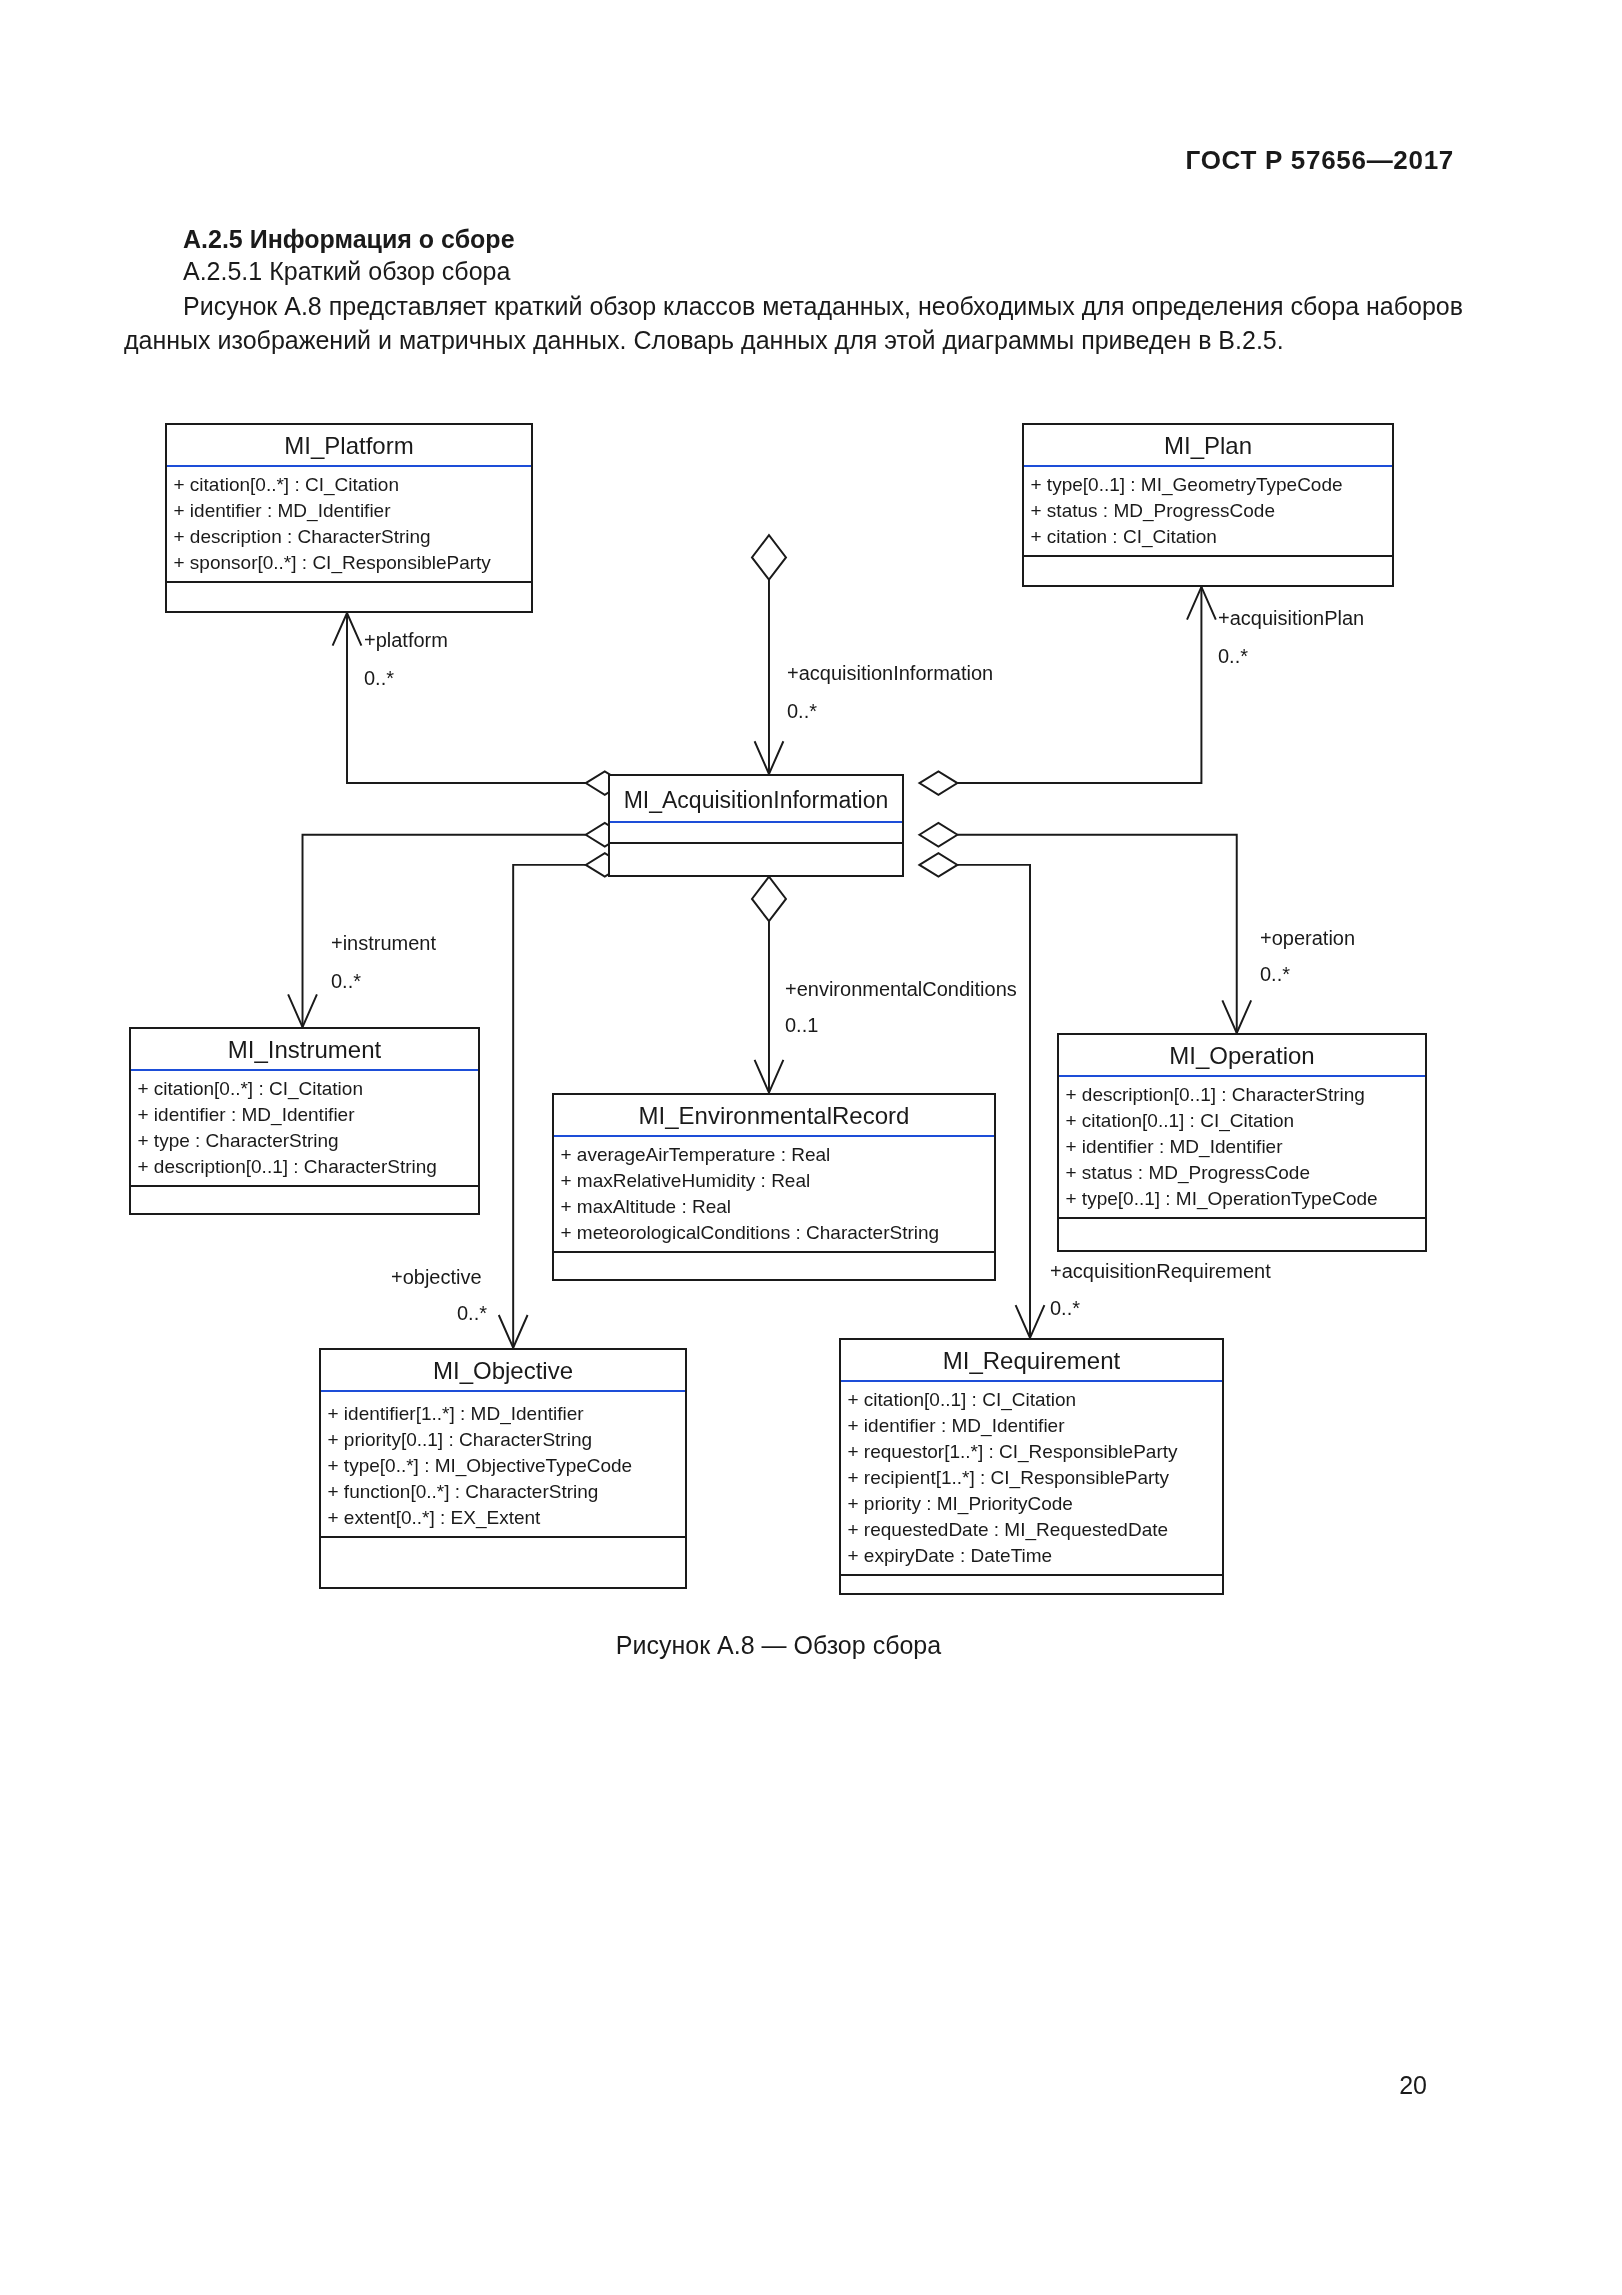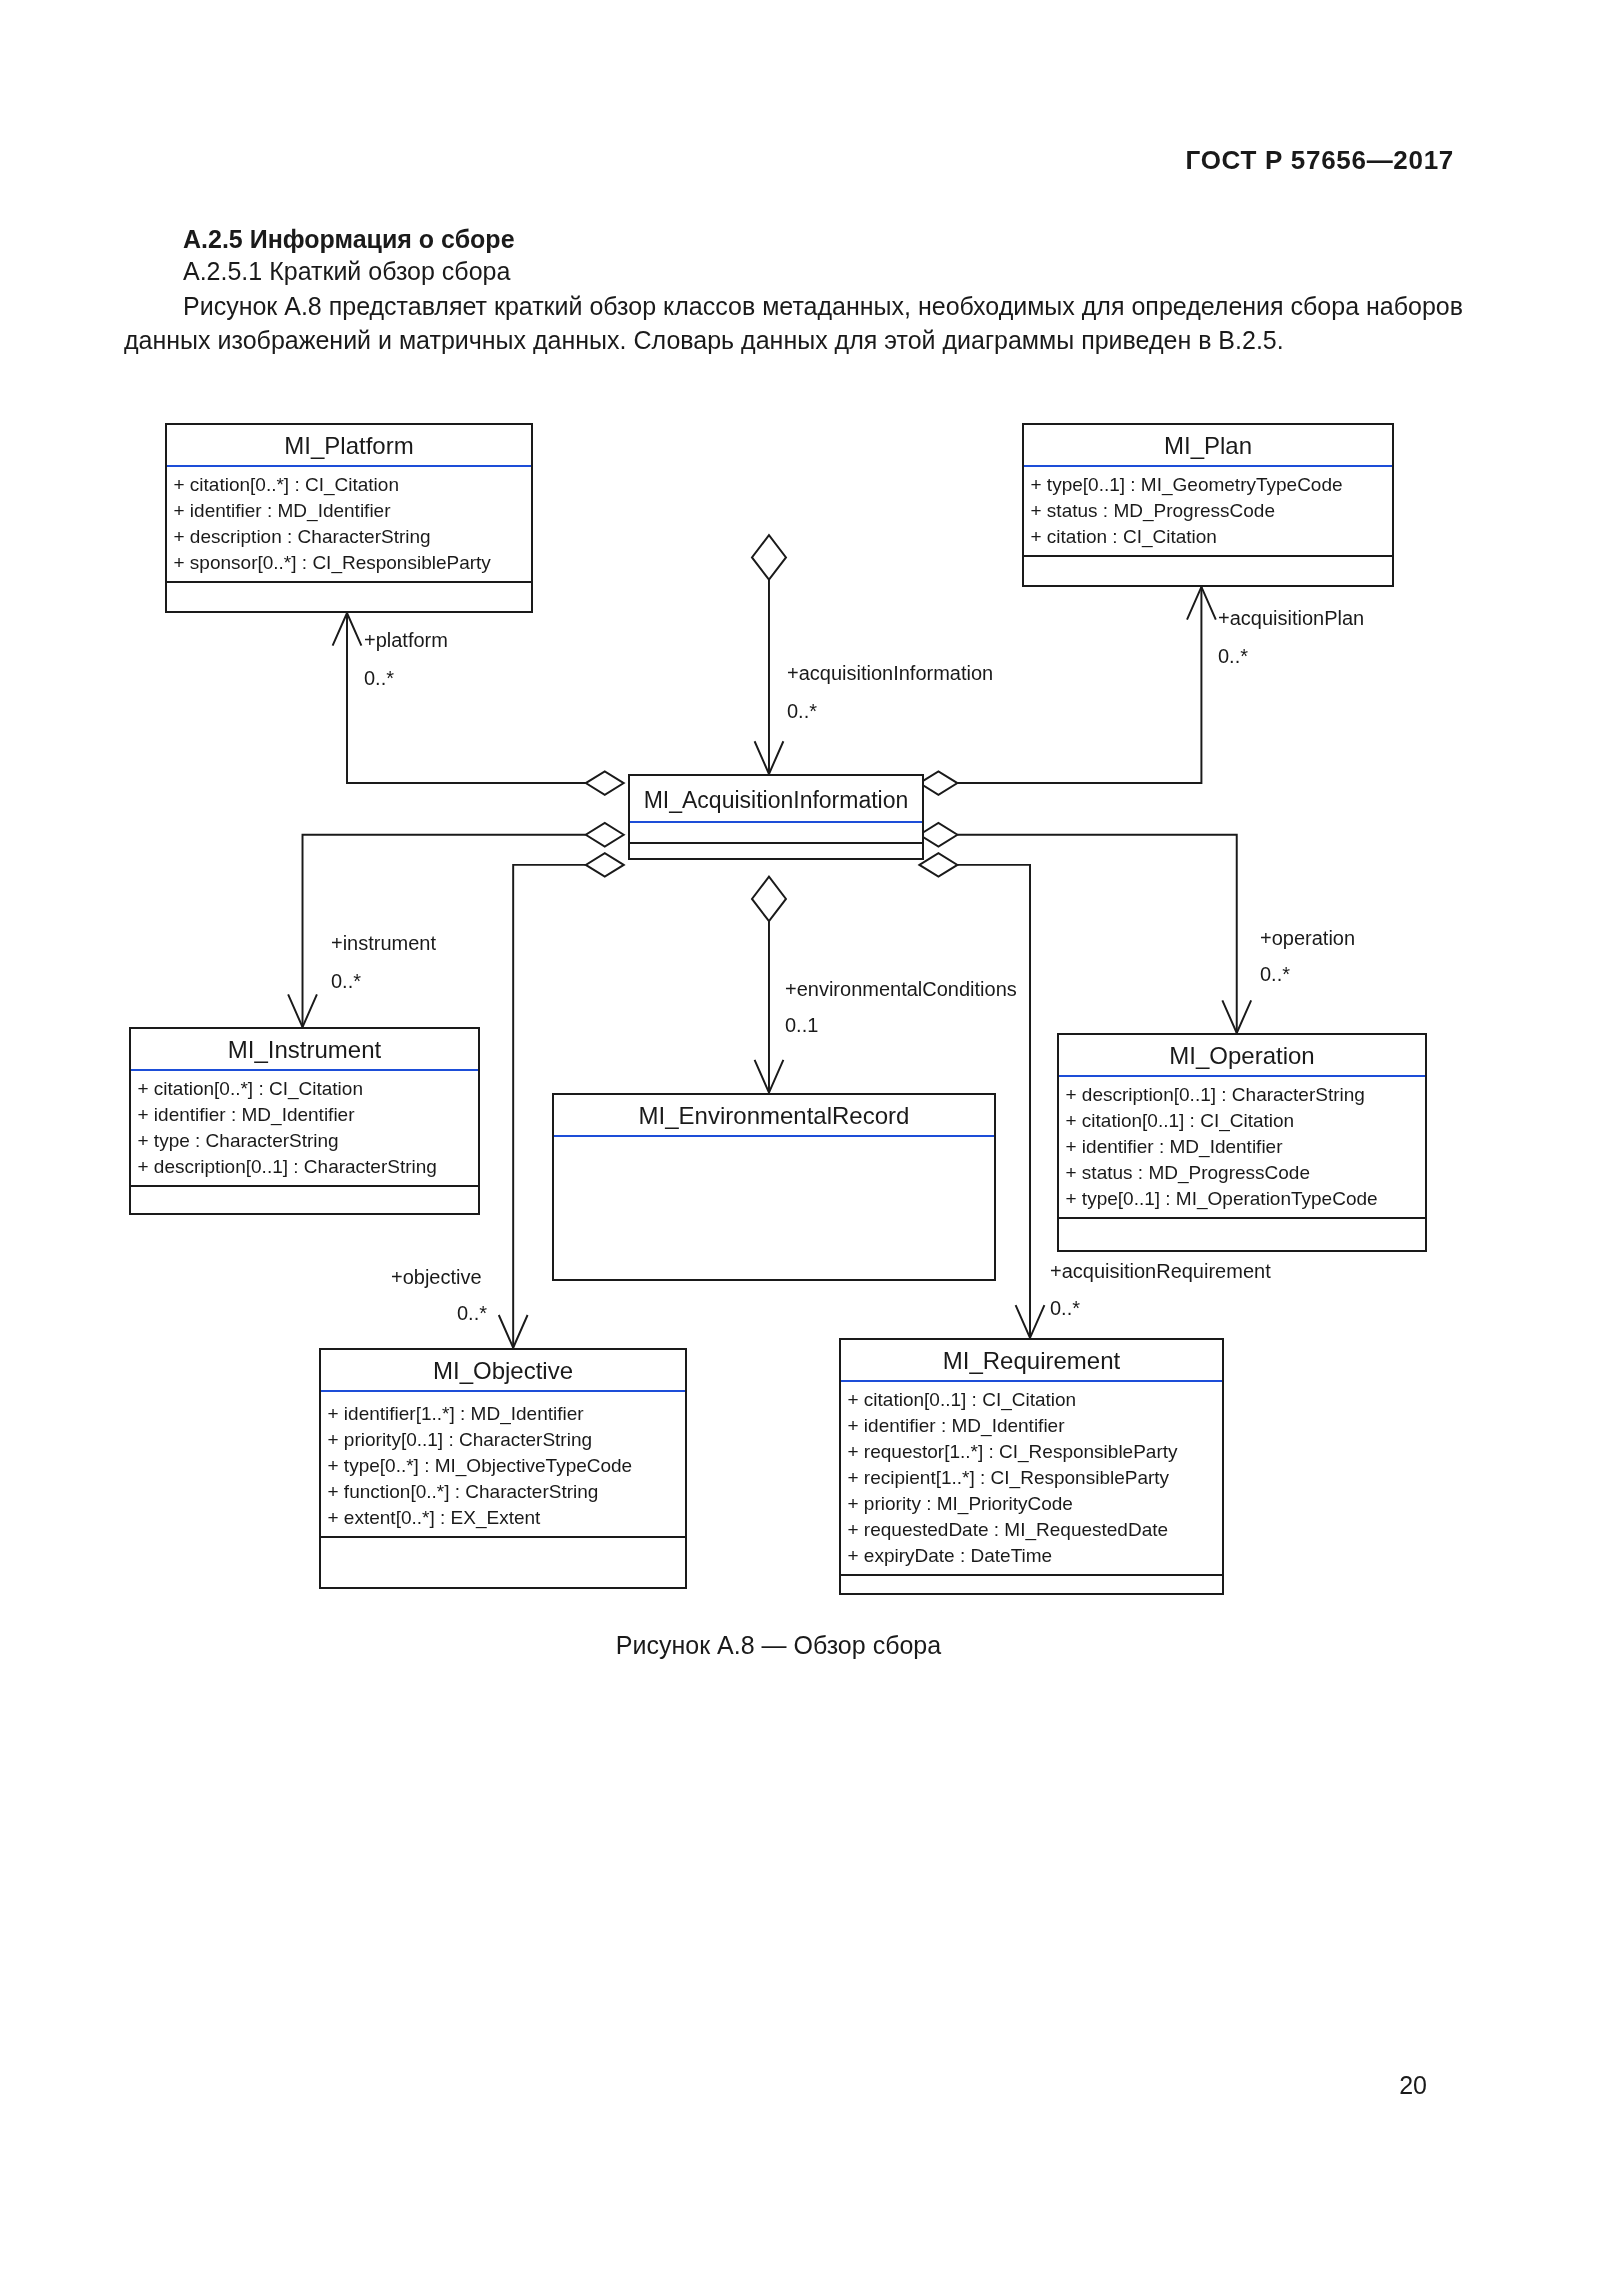--- a/index.html
+++ b/index.html
@@ -109,39 +109,45 @@
   <div class="uml-box" style="left:1022px;top:423px;width:372px;height:164px;">
     <div class="uml-title">MI_Plan</div>
     <div class="uml-attrs">
         <div class="attr-line">+ type[0..1] : MI_GeometryTypeCode</div>
         <div class="attr-line">+ status : MD_ProgressCode</div>
         <div class="attr-line">+ citation : CI_Citation</div>
       </div>
     <div class="uml-empty"></div>
   </div>
 
-  <div class="uml-box thick" style="left:628px;top:774px;width:296px;height:86px;">
+  <div class="uml-box thick" style="left:608px;top:774px;width:296px;height:103px;">
     <div class="uml-title" style="font-size:23px;padding:10.5px 1.3px 7.9px 1.3px;">MI_AcquisitionInformation</div>
     <div class="uml-empty-mid" style="height:18.3px;"></div>
     <div class="uml-empty"></div>
   </div>
 
   <div class="uml-box" style="left:129px;top:1027px;width:351px;height:188px;">
     <div class="uml-title">MI_Instrument</div>
     <div class="uml-attrs">
         <div class="attr-line">+ citation[0..*] : CI_Citation</div>
         <div class="attr-line">+ identifier : MD_Identifier</div>
         <div class="attr-line">+ type : CharacterString</div>
         <div class="attr-line">+ description[0..1] : CharacterString</div>
       </div>
     <div class="uml-empty"></div>
   </div>
 
   <div class="uml-box" style="left:552px;top:1093px;width:444px;height:188px;">
     <div class="uml-title">MI_EnvironmentalRecord</div>
+    <div class="uml-attrs">
+        <div class="attr-line">+ averageAirTemperature : Real</div>
+        <div class="attr-line">+ maxRelativeHumidity : Real</div>
+        <div class="attr-line">+ maxAltitude : Real</div>
+        <div class="attr-line">+ meteorologicalConditions : CharacterString</div>
+      </div>
     <div class="uml-empty"></div>
   </div>
 
   <div class="uml-box" style="left:1057px;top:1033px;width:370px;height:219px;">
     <div class="uml-title">MI_Operation</div>
     <div class="uml-attrs">
         <div class="attr-line">+ description[0..1] : CharacterString</div>
         <div class="attr-line">+ citation[0..1] : CI_Citation</div>
         <div class="attr-line">+ identifier : MD_Identifier</div>
         <div class="attr-line">+ status : MD_ProgressCode</div>

